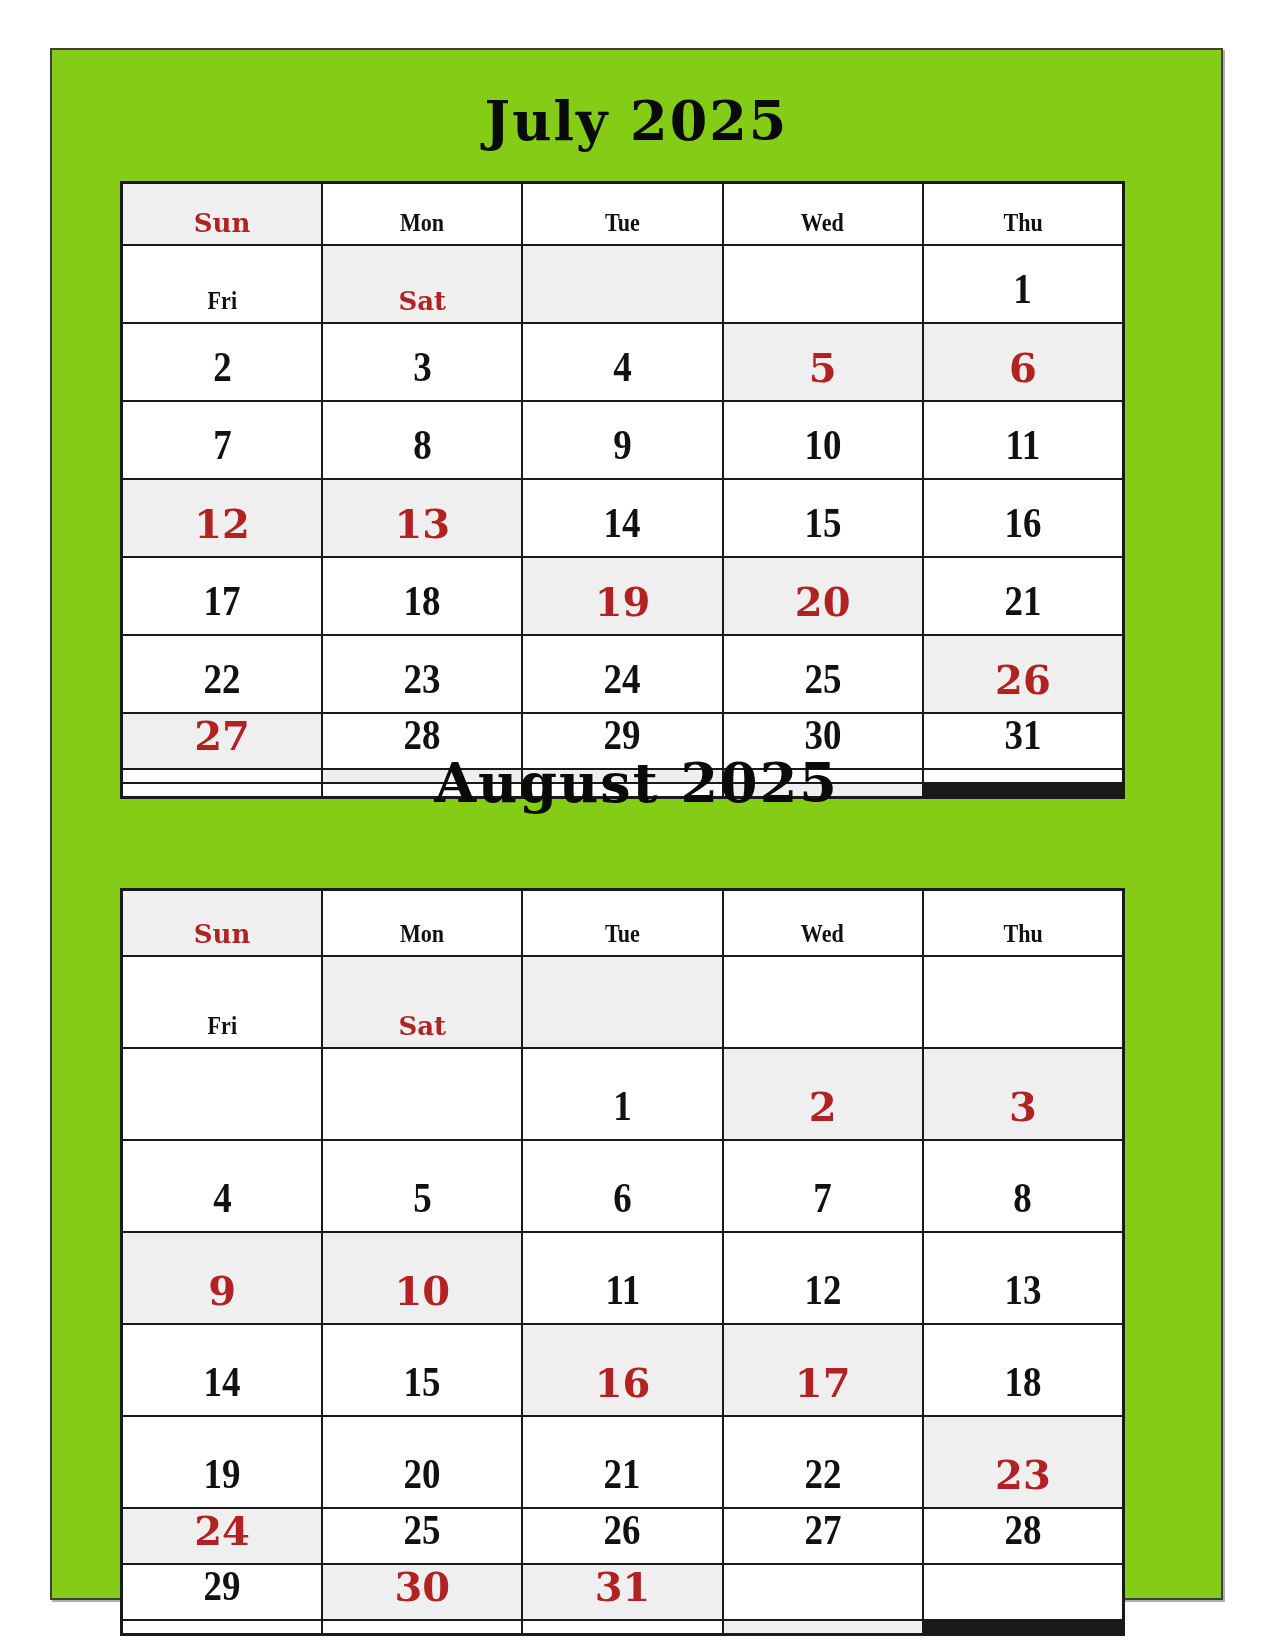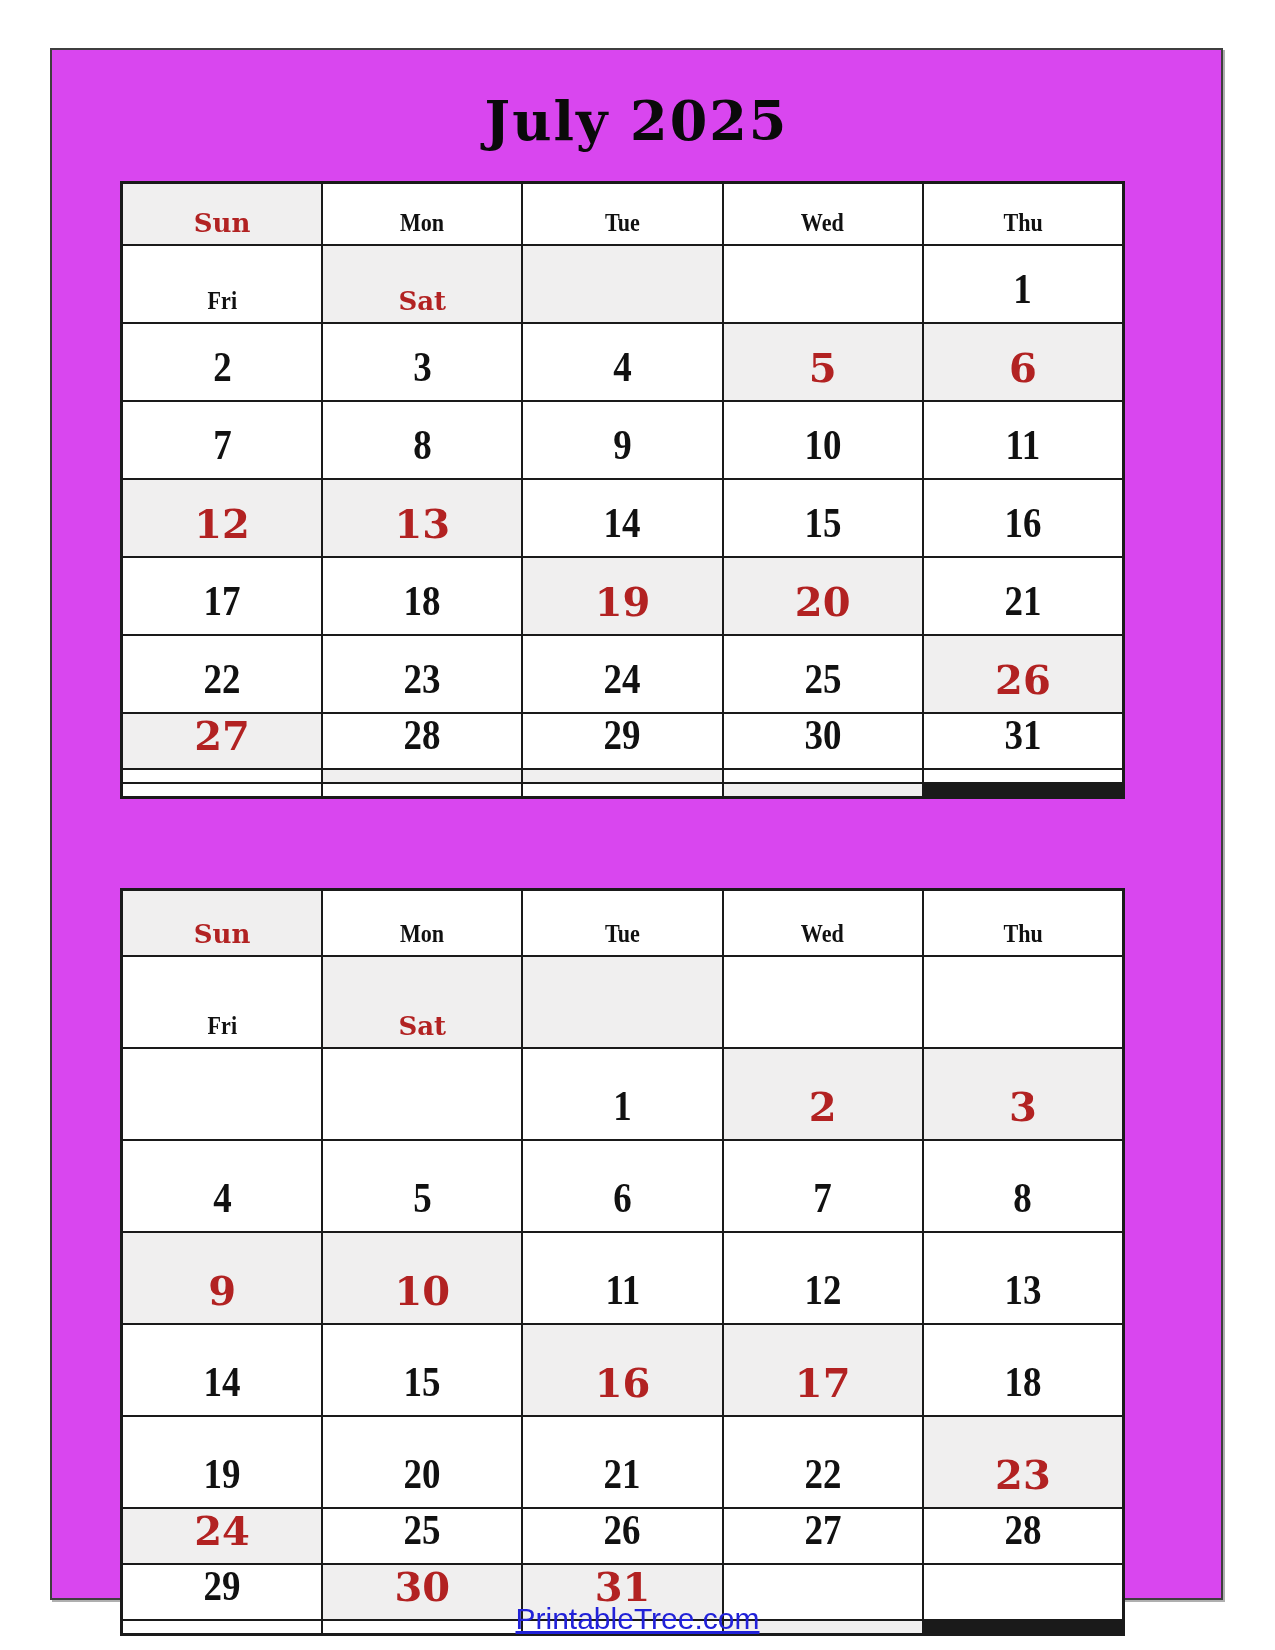--- a/index.html
+++ b/index.html
@@ -18,21 +18,21 @@
     width:1275px;height:1650px;
     background:#ffffff;
     overflow:hidden;
   }
   .page-frame{
     position:absolute;
     left:50px;top:48px;
     width:1173px;height:1552px;
     border:2px solid var(--page-border);
     box-shadow:2px 2px 0 rgba(110,110,110,.55);
-    background:#d946ef;
+    background:#84cc16;
   }
   .month-title{
     position:absolute;
     left:0;width:100%;
     text-align:center;
     font-family:"DejaVu Serif", serif;
     font-weight:bold;
     font-size:54px;
     line-height:1;
     letter-spacing:2px;
@@ -252,20 +252,21 @@
           <span></span>
         </div>
         <div class="cell day">
           <span></span>
         </div>
         <div class="cell day we">
           <span></span>
         </div>
       </div>
 
+    <h1 class="month-title title-august">August 2025</h1>
 
     <div class="cal-grid august">
         <div class="cell hd we">
           <span>Sun</span>
         </div>
         <div class="cell hd">
           <span>Mon</span>
         </div>
         <div class="cell hd">
           <span>Tue</span>
@@ -405,14 +406,13 @@
         <div class="cell day">
           <span></span>
         </div>
         <div class="cell day we">
           <span></span>
         </div>
       </div>
 
   </div>
 
-  <a href="#" class="footer-link">PrintableTree.com</a>
 </div>
 
 </body></html>

